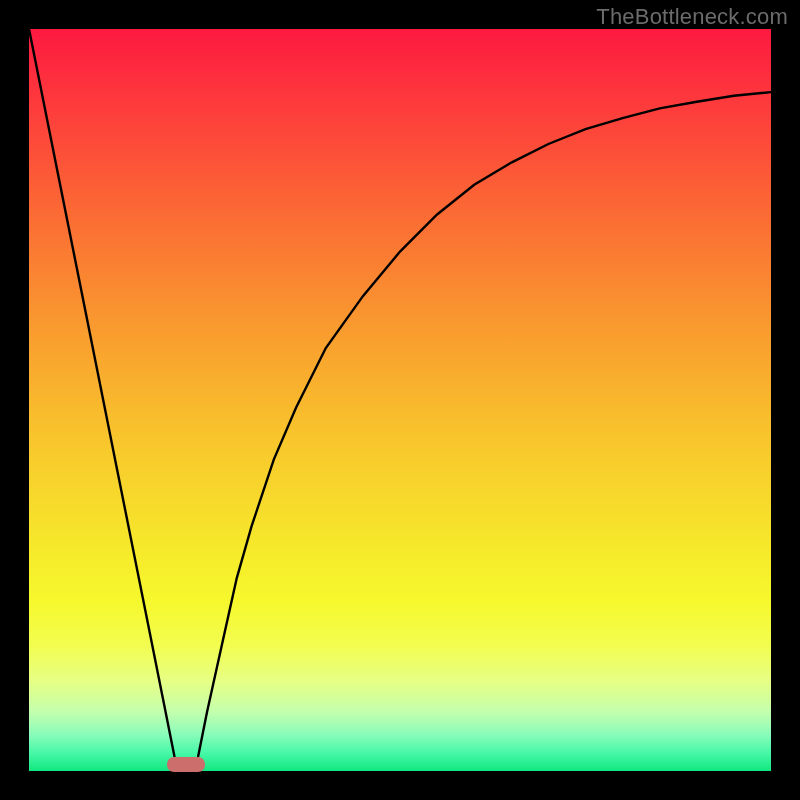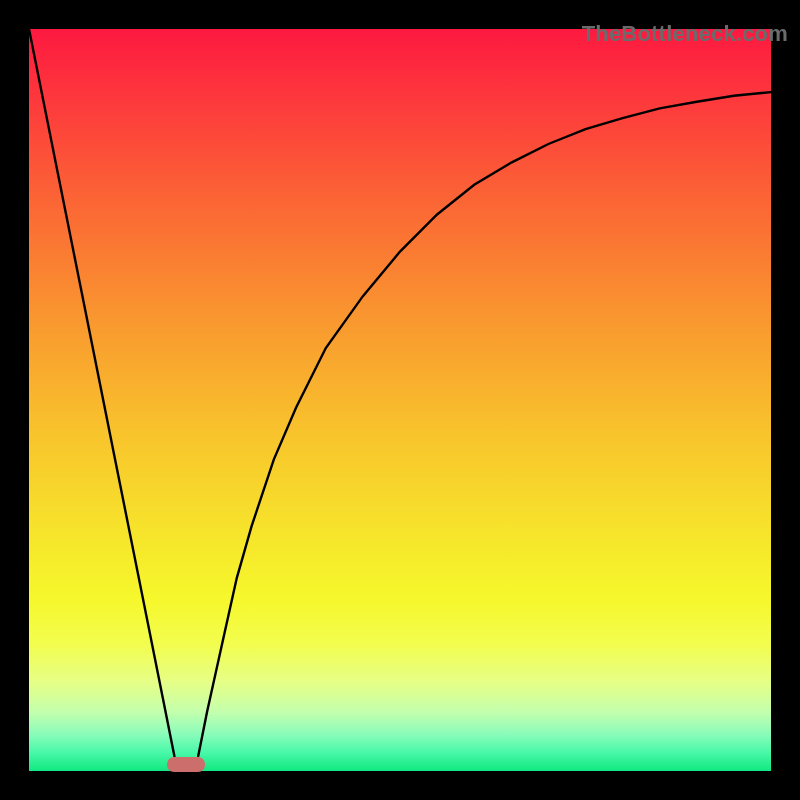--- a/index.html
+++ b/index.html
@@ -36,23 +36,22 @@
     top: 0;
     width: 742px;
     height: 742px;
   }
   .watermark {
     position: absolute;
     top: 4px;
     right: 12px;
     color: #6b6b6b;
     font-size: 22px;
-    font-weight: 700;
+    font-weight: 400;
     letter-spacing: 0.2px;
-    margin-top: 17px;
   }
   .marker {
     position: absolute;
     width: 38px;
     height: 15px;
     border-radius: 7px;
     background: #cc6f6c;
   }
 </style>
 </head>

